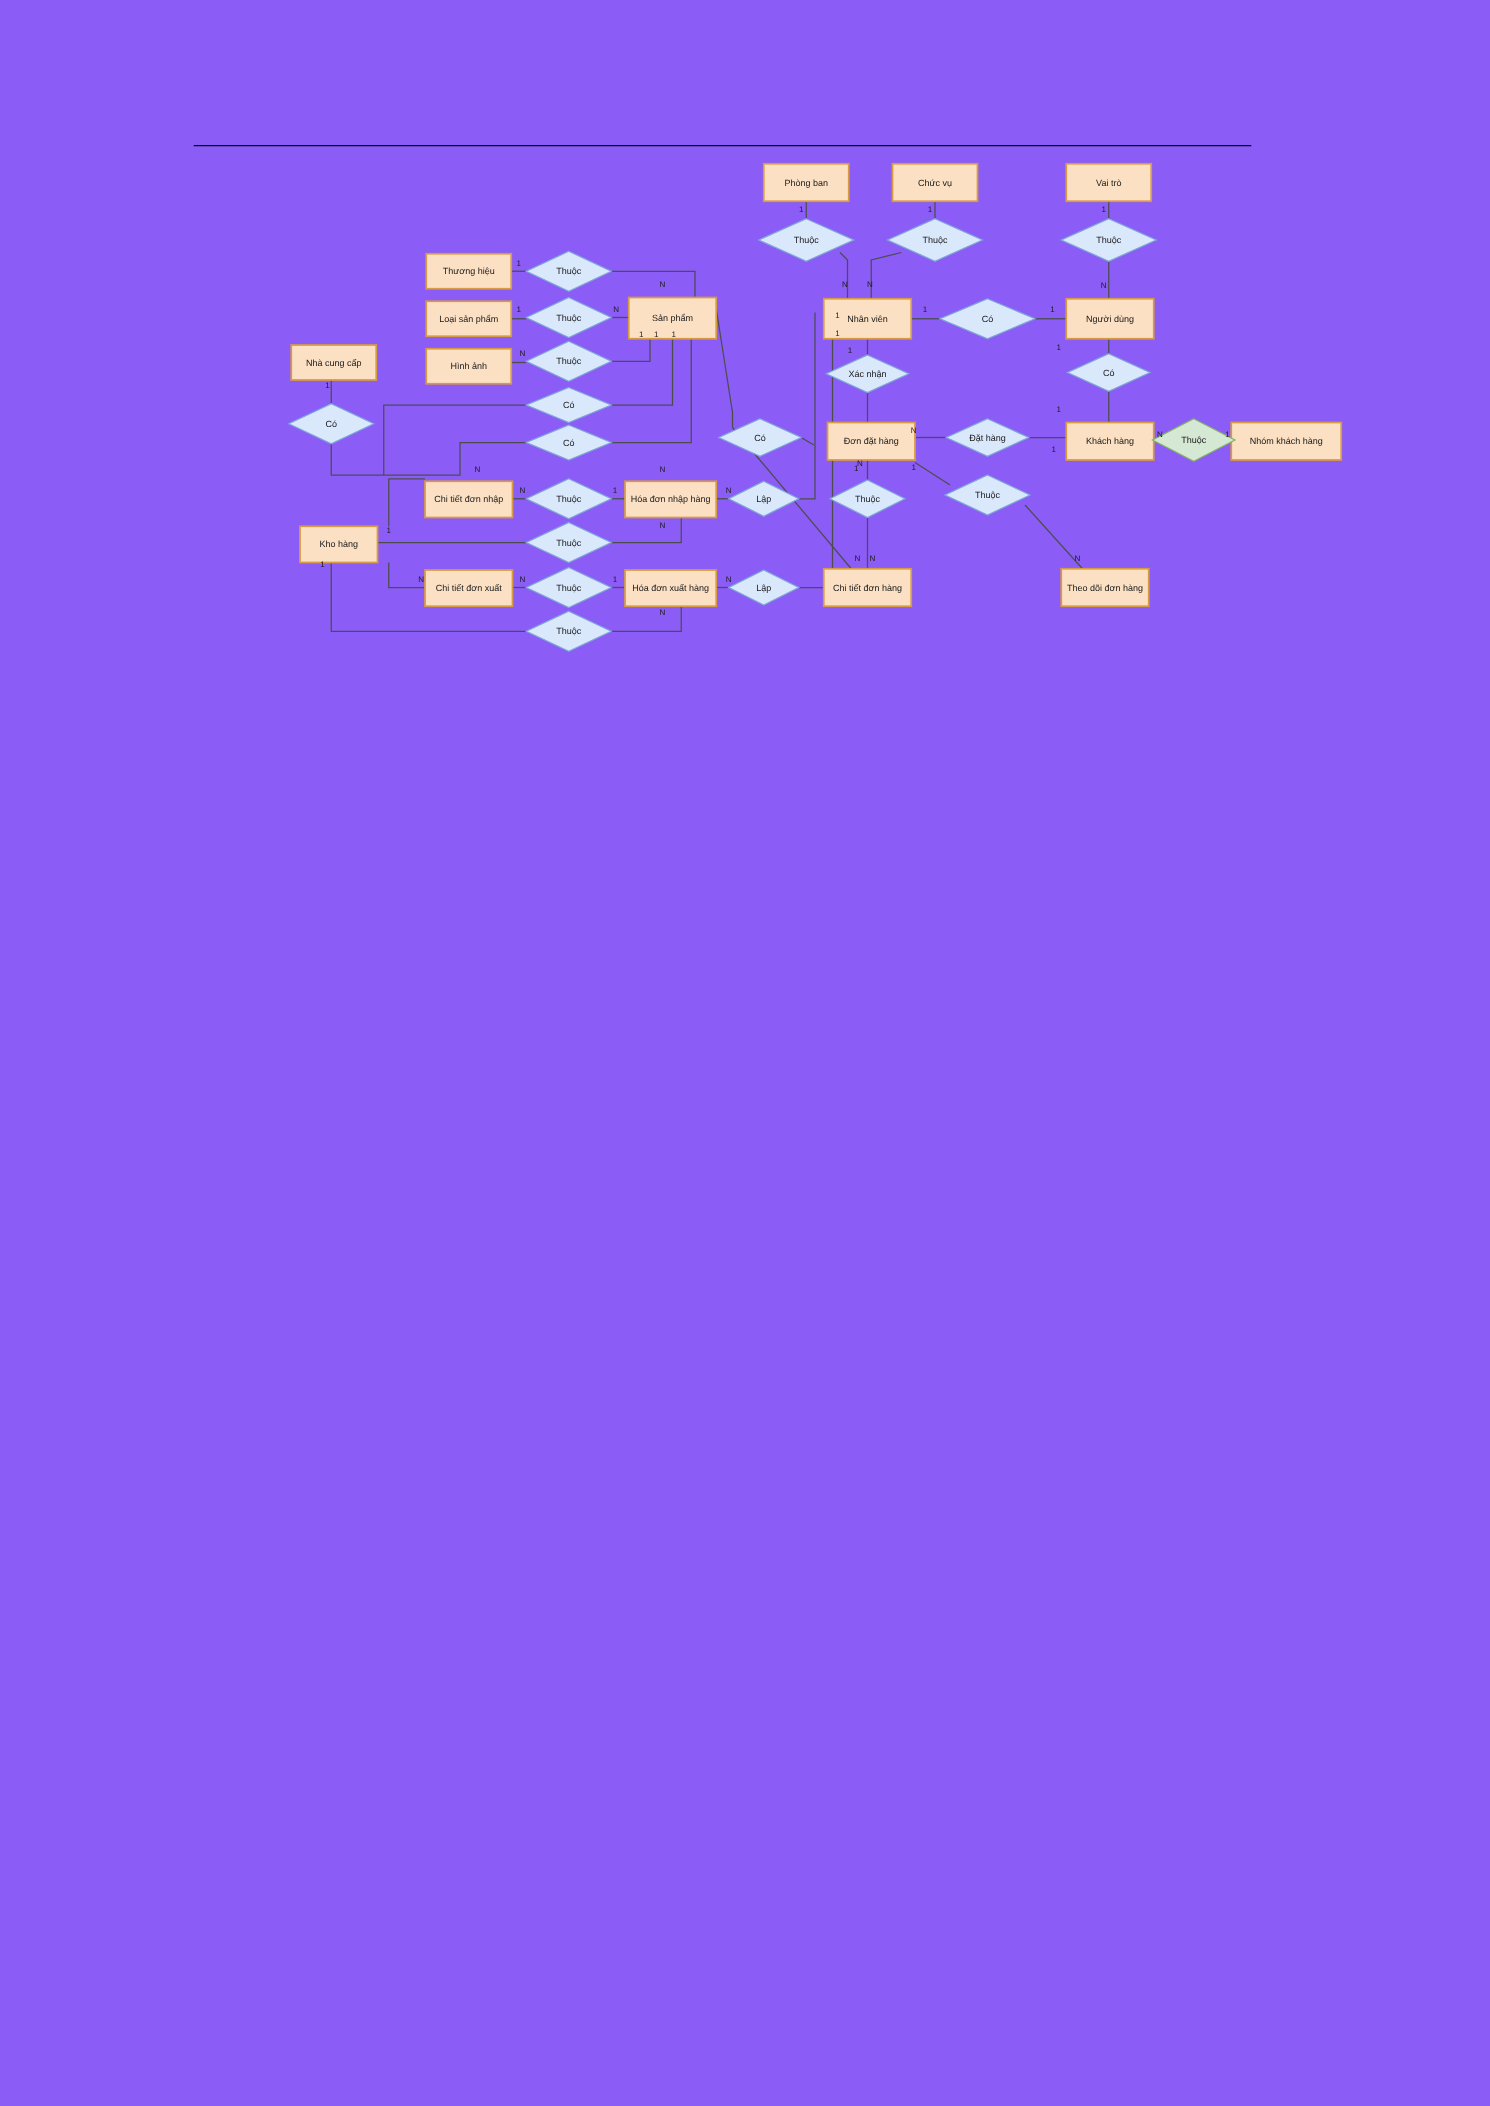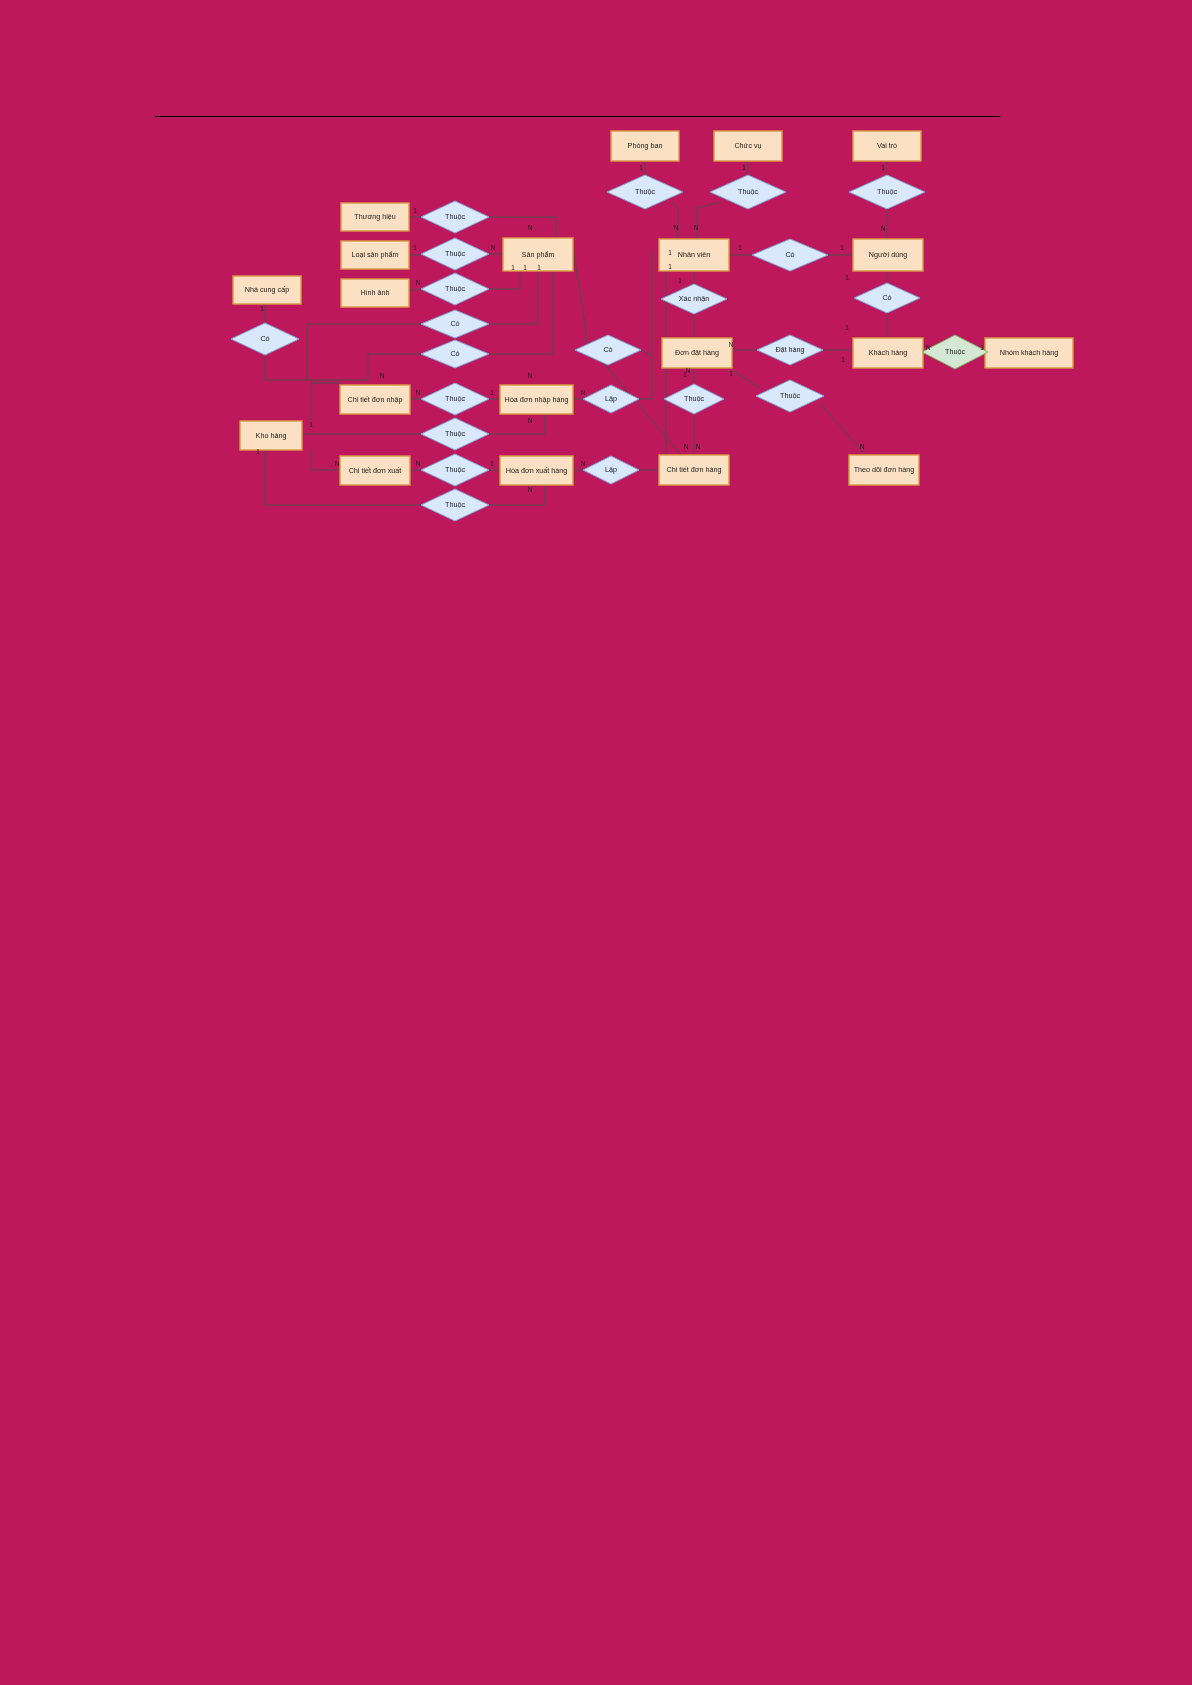--- a/index.html
+++ b/index.html
@@ -1,20 +1,20 @@
 <!DOCTYPE html>
 <html><head>
 <meta charset="utf-8">
 <style>
   html,body{margin:0;padding:0;background:#f2f2f2;}
   body{font-family:"Liberation Sans",sans-serif;}
   #page{
     position:relative;
     width:1192px;height:1685px;
-    background:#be185d;
+    background:#8b5cf6;
     margin:0 auto;
     overflow:hidden;
   }
   #hrule{
     position:absolute;left:155px;top:116px;width:846px;height:0;
     border-top:1.6px solid #000;
   }
   #diagram{position:absolute;left:0;top:0;width:1192px;height:1685px;}
   .ln{stroke:#4d4d4d;stroke-width:1;fill:none;}
   .ent rect{fill:#fbe0c3;stroke:#d79b43;stroke-width:1.4;}

